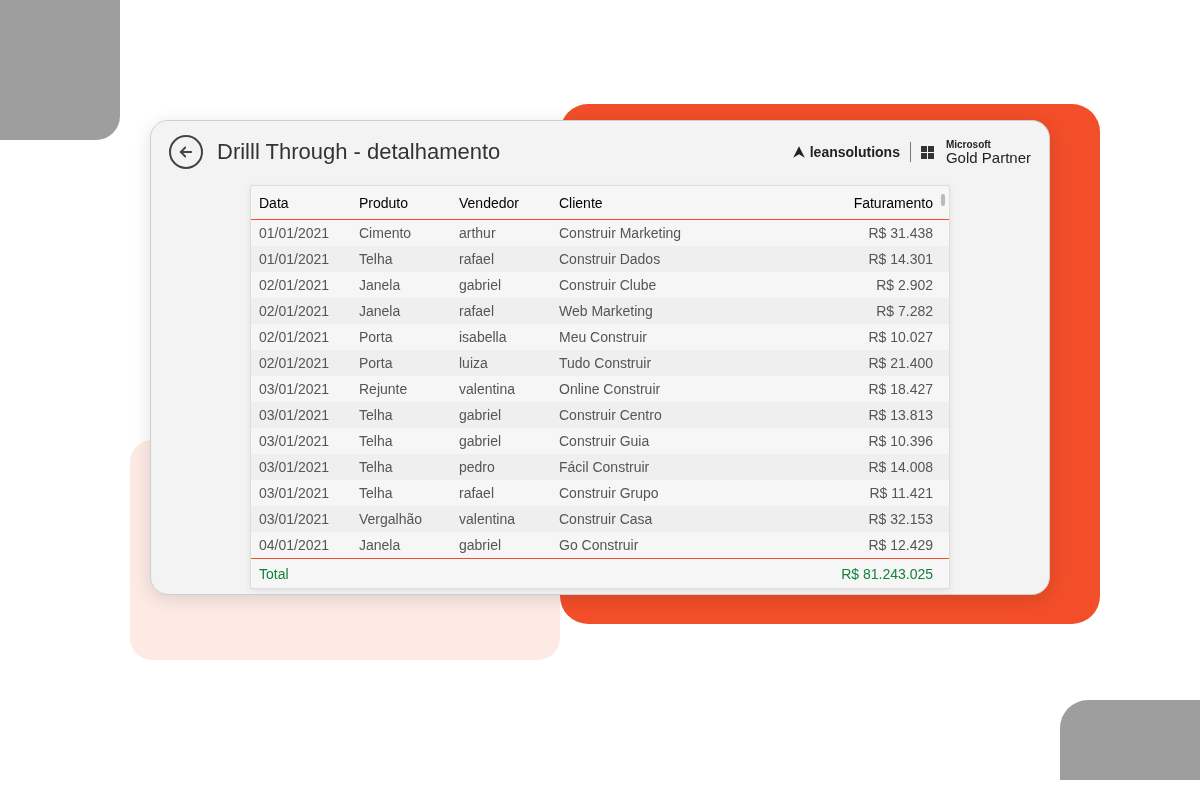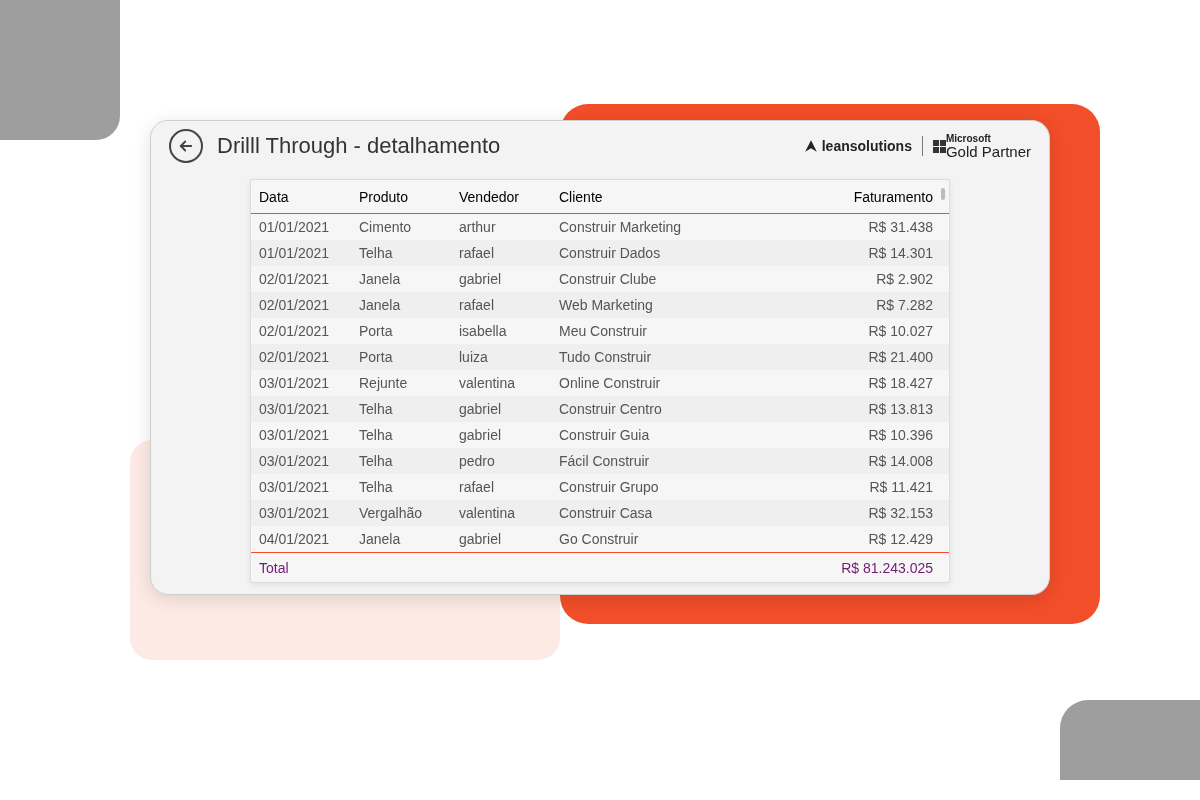--- a/index.html
+++ b/index.html
@@ -21,38 +21,38 @@
   }
   .deco-orange-light {
     position: absolute; top: 440px; left: 130px; width: 430px; height: 220px;
     background: #fdeae5; border-radius: 22px;
   }
 
   .app-window {
     position: absolute; top: 120px; left: 150px; width: 900px; height: 475px;
     background: #f3f3f3; border: 1px solid #cfcfcf; border-radius: 18px;
     box-shadow: 0 4px 18px rgba(0,0,0,0.12);
-    padding: 8px 18px 18px 18px;
+    padding: 14px 18px 18px 18px;
     display: flex; flex-direction: column;
   }
 
   .win-header { display: flex; align-items: center; justify-content: space-between; }
   .hdr-left { display: flex; align-items: center; gap: 14px; }
   .back-btn {
     width: 34px; height: 34px; border-radius: 50%; border: 2px solid #444;
     display: flex; align-items: center; justify-content: center; cursor: pointer;
     background: #f3f3f3;
   }
   .back-btn svg { width: 18px; height: 18px; stroke: #444; }
   .page-title { font-size: 22px; font-weight: 400; color: #333; }
   .hdr-right { display: flex; align-items: center; gap: 10px; color: #222; }
   .ls-logo { display: flex; align-items: center; gap: 4px; font-weight: 600; font-size: 14px; }
   .ls-mark { width: 14px; height: 14px; }
   .divider { width: 1px; height: 20px; background: #777; }
-  .ms-logo { display: flex; align-items: center; gap: 0; }
+  .ms-logo { display: flex; align-items: center; gap: 12px; }
   .ms-grid { display: grid; grid-template-columns: 6px 6px; grid-template-rows: 6px 6px; gap: 1px; }
   .ms-grid span { background: #333; }
   .ms-text { font-size: 10px; line-height: 1; font-weight: 600; color: #222; }
   .ms-text small { display:block; font-weight:400; font-size:15px; }
 
   .table-card {
     margin: 16px auto 0 auto; width: 700px; flex: 1;
     background: #f6f6f6; border: 1px solid #ddd; border-radius: 2px;
     box-shadow: 0 2px 6px rgba(0,0,0,0.08);
     display: flex; flex-direction: column;
@@ -64,21 +64,21 @@
     grid-template-columns: 100px 100px 100px 200px 180px;
     align-items: center;
     font-size: 14px;
     color: #555;
     padding: 0 8px;
   }
   .tbl-head { height: 34px; color: #000000; font-weight: 400; border-bottom: 1px solid #f24e29; }
   .tbl-body { flex: 1; overflow: hidden; }
   .tbl-row { height: 26px; }
   .tbl-row.alt { background: #efefef; }
-  .tbl-foot { height: 30px; border-top: 1px solid #f24e29; font-weight: 500; color: #701a75; }
+  .tbl-foot { height: 30px; border-top: 1px solid #f24e29; font-weight: 500; color: #15803d; }
   .num { text-align: right; padding-right: 6px; }
   .scroll-ind { position:absolute; top:8px; right:4px; width:4px; height:12px; background:#bbb; border-radius:2px; }
 
   .footer-brand {
     position: absolute; left: 0; width: 1200px; top: 700px; text-align: center;
     font-size: 30px; color: #333; font-weight: 400;
   }
   .footer-brand .bold { font-weight: 700; color: #f24e29; }
 </style>
 </head>

